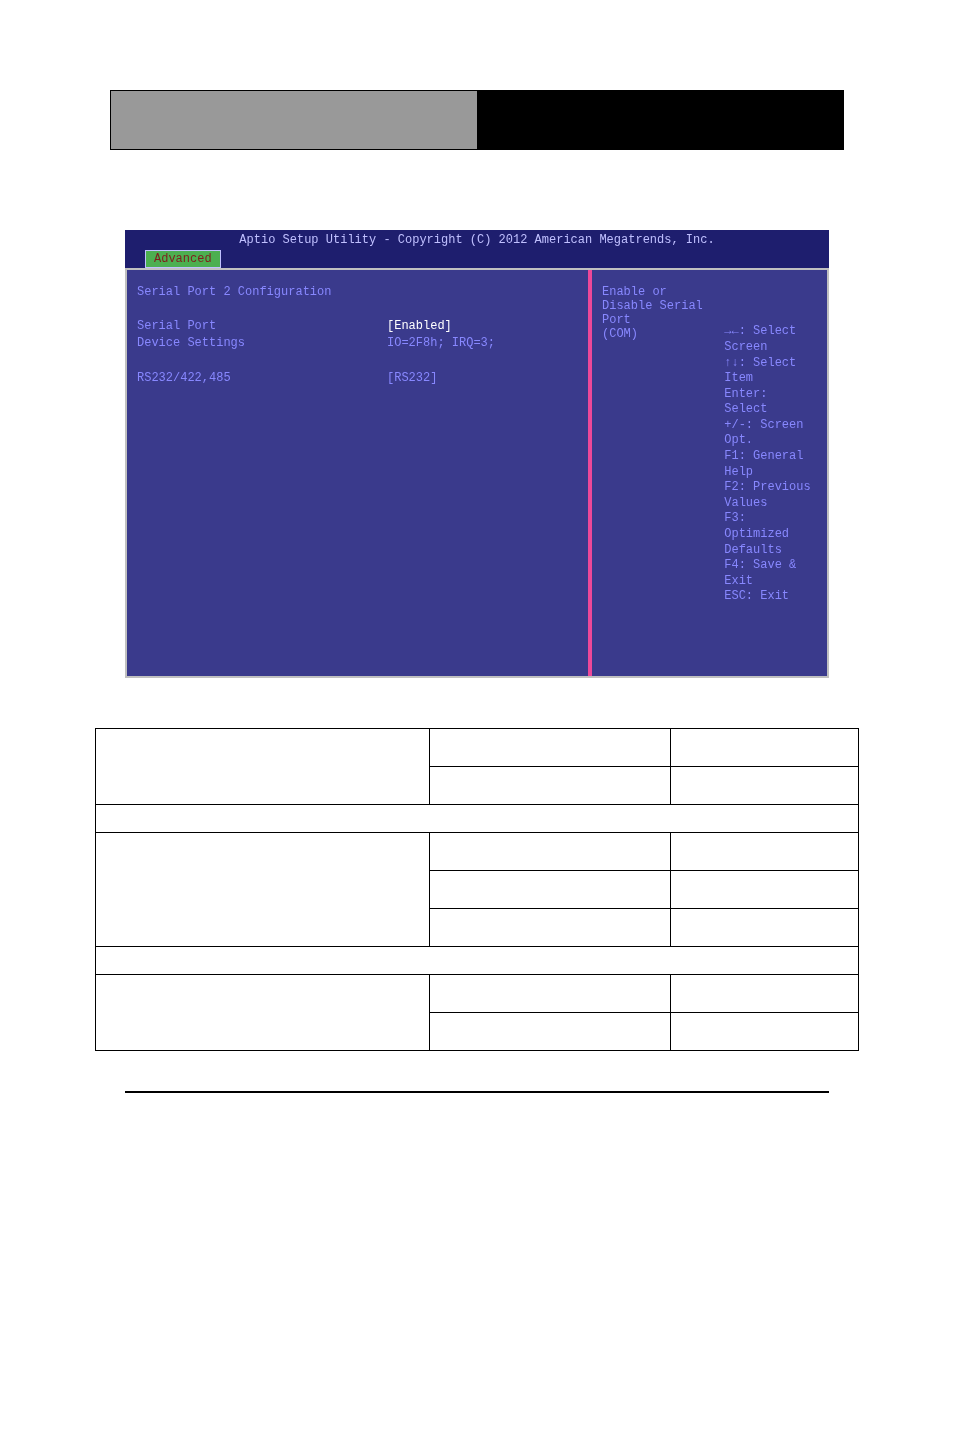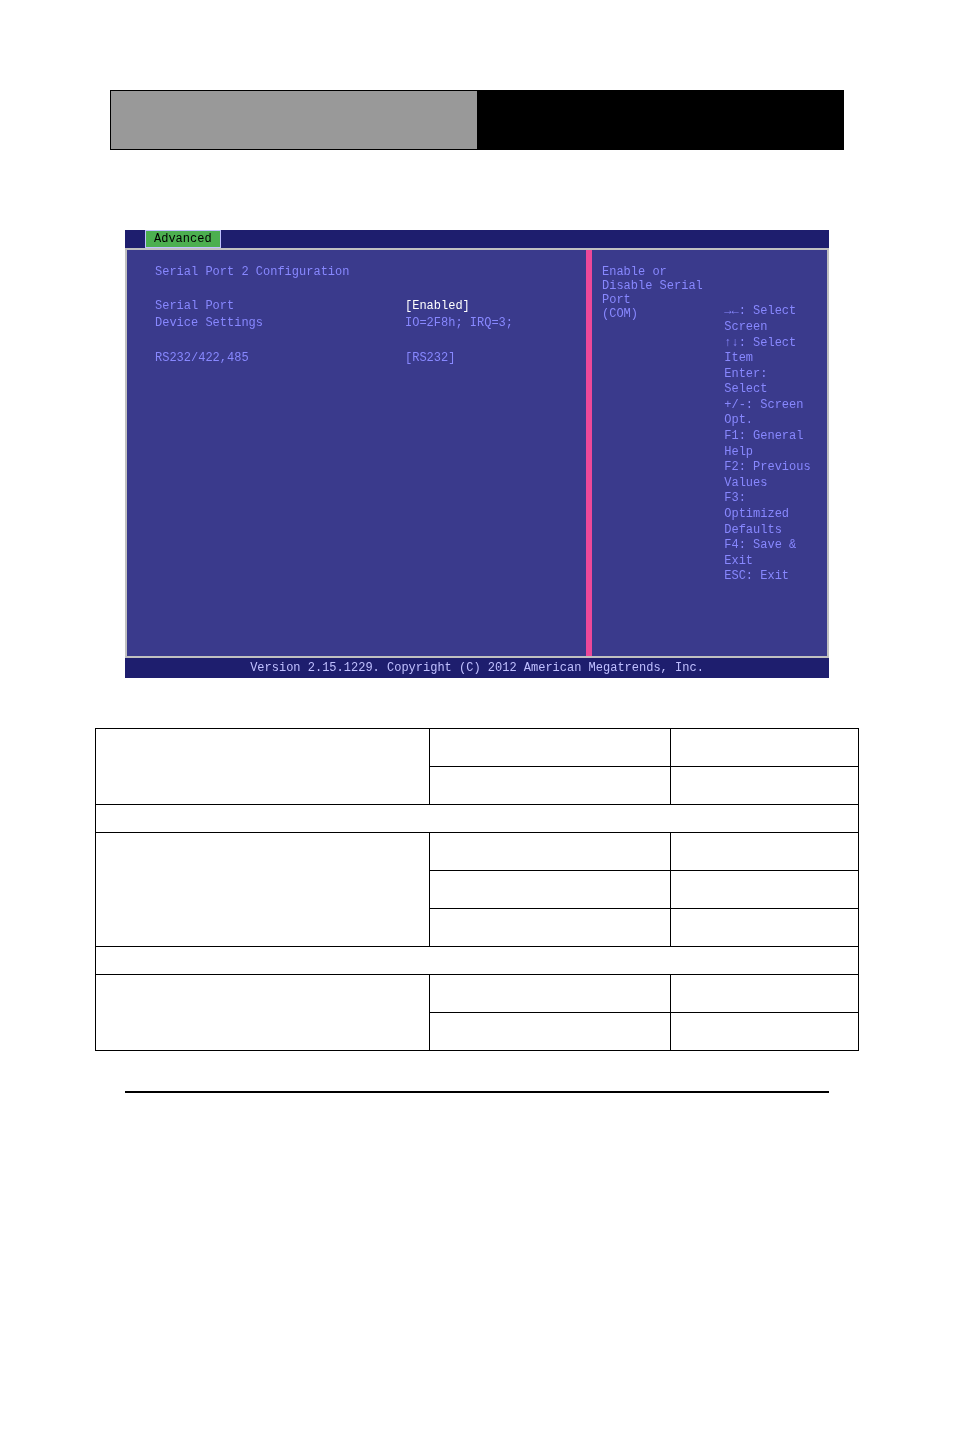--- a/index.html
+++ b/index.html
@@ -34,38 +34,38 @@
       padding: 3px 0;
     }
     
     .bios-tabs {
       background: #1e1e6e;
       padding: 0 20px;
     }
     .bios-tab {
       display: inline-block;
       background: #4CAF50;
-      color: #000000;
+      color: #7f1d1d;
       padding: 1px 8px;
       border: 1px solid #c0c0ff;
     }
     
     .bios-body {
       display: flex;
       background: #c0c0c0;
       padding: 2px;
       height: 410px;
     }
     
     .bios-main {
       flex: 1;
       background: #3a3a8c;
-      padding: 15px 28px;
-      color: #8888ff;
-      border-right: 6px solid #ec4899;
+      padding: 15px 10px;
+      color: #8888ff;
+      border-right: 4px solid #ec4899;
     }
     
     .bios-sidebar {
       width: 235px;
       background: #3a3a8c;
       padding: 15px 10px;
       color: #8888ff;
       display: flex;
       flex-direction: row;
     }
@@ -131,20 +131,21 @@
   </style>
 </head>
 <body>
 
 <div class="header-bar">
   <div class="header-left"></div>
   <div class="header-right"></div>
 </div>
 
 <div class="bios-screen">
+  <div class="bios-title">Aptio Setup Utility - Copyright (C) 2012 American Megatrends, Inc.</div>
   <div class="bios-tabs">
     <span class="bios-tab">Advanced</span>
   </div>
   <div class="bios-body">
     <div class="bios-main">
       <div class="bios-section-title">Serial Port 2 Configuration</div>
 
       <div class="bios-row">
         <span class="bios-label">Serial Port</span>
         <span class="bios-value highlighted">[Enabled]</span>
@@ -173,21 +174,20 @@
         <div>Enter: Select</div>
         <div>+/-: Screen Opt.</div>
         <div>F1: General Help</div>
         <div>F2: Previous Values</div>
         <div>F3: Optimized Defaults</div>
         <div>F4: Save &amp; Exit</div>
         <div>ESC: Exit</div>
       </div>
     </div>
   </div>
-  <div class="bios-footer">Version 2.15.1229. Copyright (C) 2012 American Megatrends, Inc.</div>
 </div>
 
 <table class="info-table">
   <tbody>
       <tr>
     <td class="col-main" rowspan="2"></td>
     <td class="col-opt"></td>
     <td class="col-note"></td>
   </tr>
   <tr>

